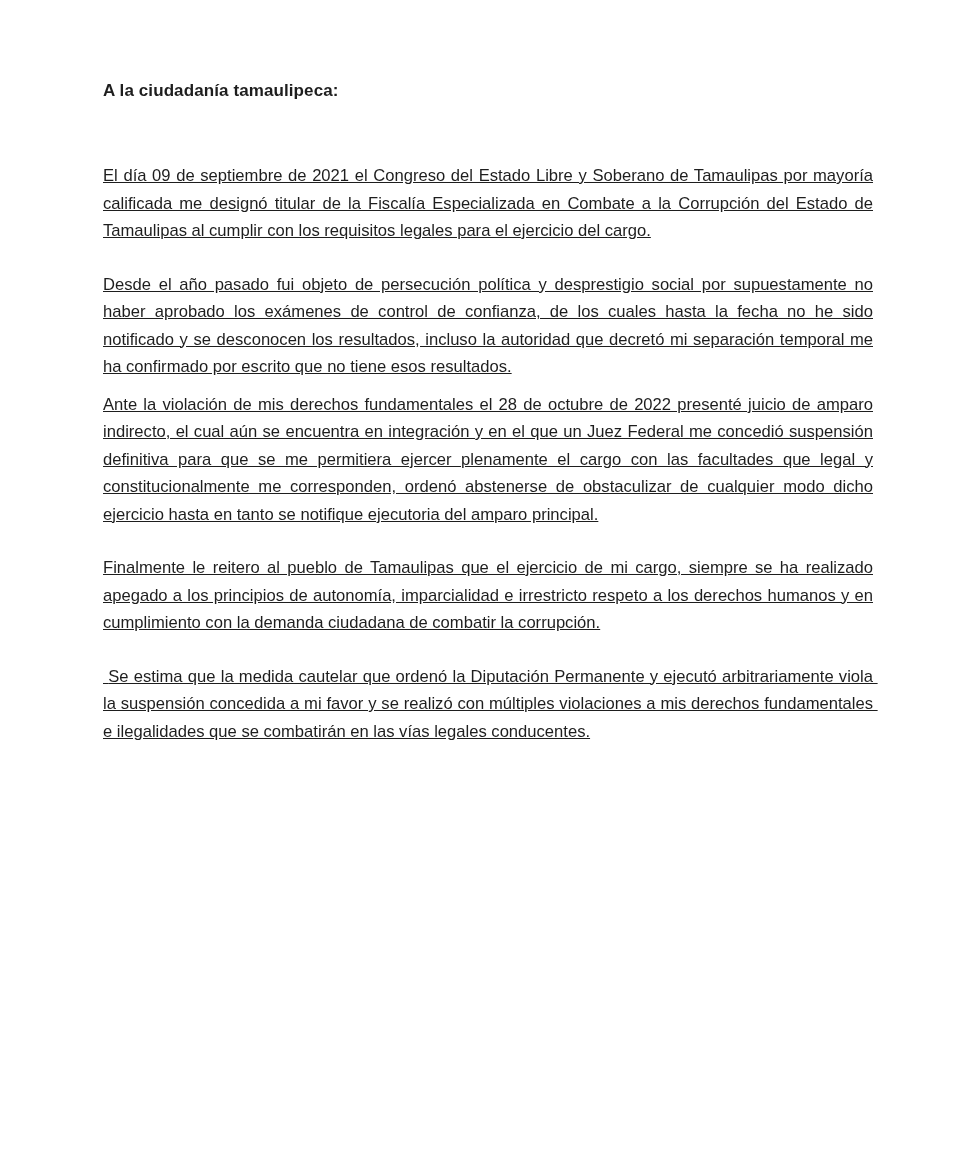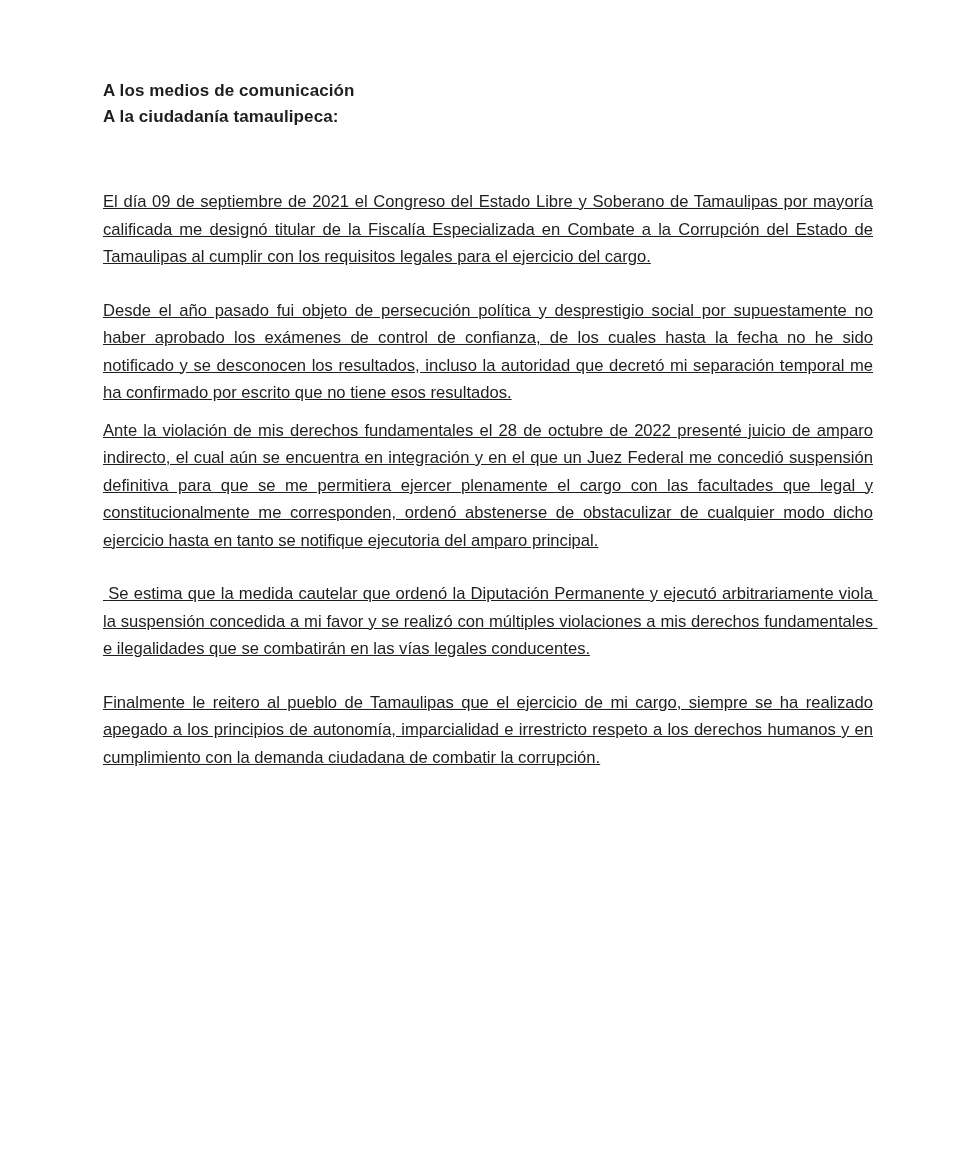--- a/index.html
+++ b/index.html
@@ -42,22 +42,21 @@
     .p3 { margin-top: 10px; }
     .p4 { margin-top: 26px; }
     .p5 { margin-top: 26px; }
     .closing { margin-top: 26px; }
     .signature { margin-top: 26px; padding-left: 3px; }
   </style>
 </head>
 <body>
 
 <div class="page">
-  <p class="salutation">A los medios de comunicación</p>
   <p class="salutation">A la ciudadanía tamaulipeca:</p>
 
   <p class="para p1">El día 09 de septiembre de 2021 el Congreso del Estado Libre y Soberano de Tamaulipas por mayoría calificada me designó titular de la Fiscalía Especializada en Combate a la Corrupción del Estado de Tamaulipas al cumplir con los requisitos legales para el ejercicio del cargo.</p>
   <p class="para p2">Desde el año pasado fui objeto de persecución política y desprestigio social por supuestamente no haber aprobado los exámenes de control de confianza, de los cuales hasta la fecha no he sido notificado y se desconocen los resultados, incluso la autoridad que decretó mi separación temporal me ha confirmado por escrito que no tiene esos resultados.</p>
   <p class="para p3">Ante la violación de mis derechos fundamentales el 28 de octubre de 2022 presenté juicio de amparo indirecto, el cual aún se encuentra en integración y en el que un Juez Federal me concedió suspensión definitiva para que se me permitiera ejercer plenamente el cargo con las facultades que legal y constitucionalmente me corresponden, ordenó abstenerse de obstaculizar de cualquier modo dicho ejercicio hasta en tanto se notifique ejecutoria del amparo principal.</p>
+  <p class="para p5">Finalmente le reitero al pueblo de Tamaulipas que el ejercicio de mi cargo, siempre se ha realizado apegado a los principios de autonomía, imparcialidad e irrestricto respeto a los derechos humanos y en cumplimiento con la demanda ciudadana de combatir la corrupción.</p>
   <p class="para p4" style="white-space: pre-wrap;"> Se estima que la medida cautelar que ordenó la Diputación Permanente y ejecutó arbitrariamente viola la suspensión concedida a mi favor y se realizó con múltiples violaciones a mis derechos fundamentales e ilegalidades que se combatirán en las vías legales conducentes.</p>
-  <p class="para p5">Finalmente le reitero al pueblo de Tamaulipas que el ejercicio de mi cargo, siempre se ha realizado apegado a los principios de autonomía, imparcialidad e irrestricto respeto a los derechos humanos y en cumplimiento con la demanda ciudadana de combatir la corrupción.</p>
 
 </div>
 
 </body></html>

